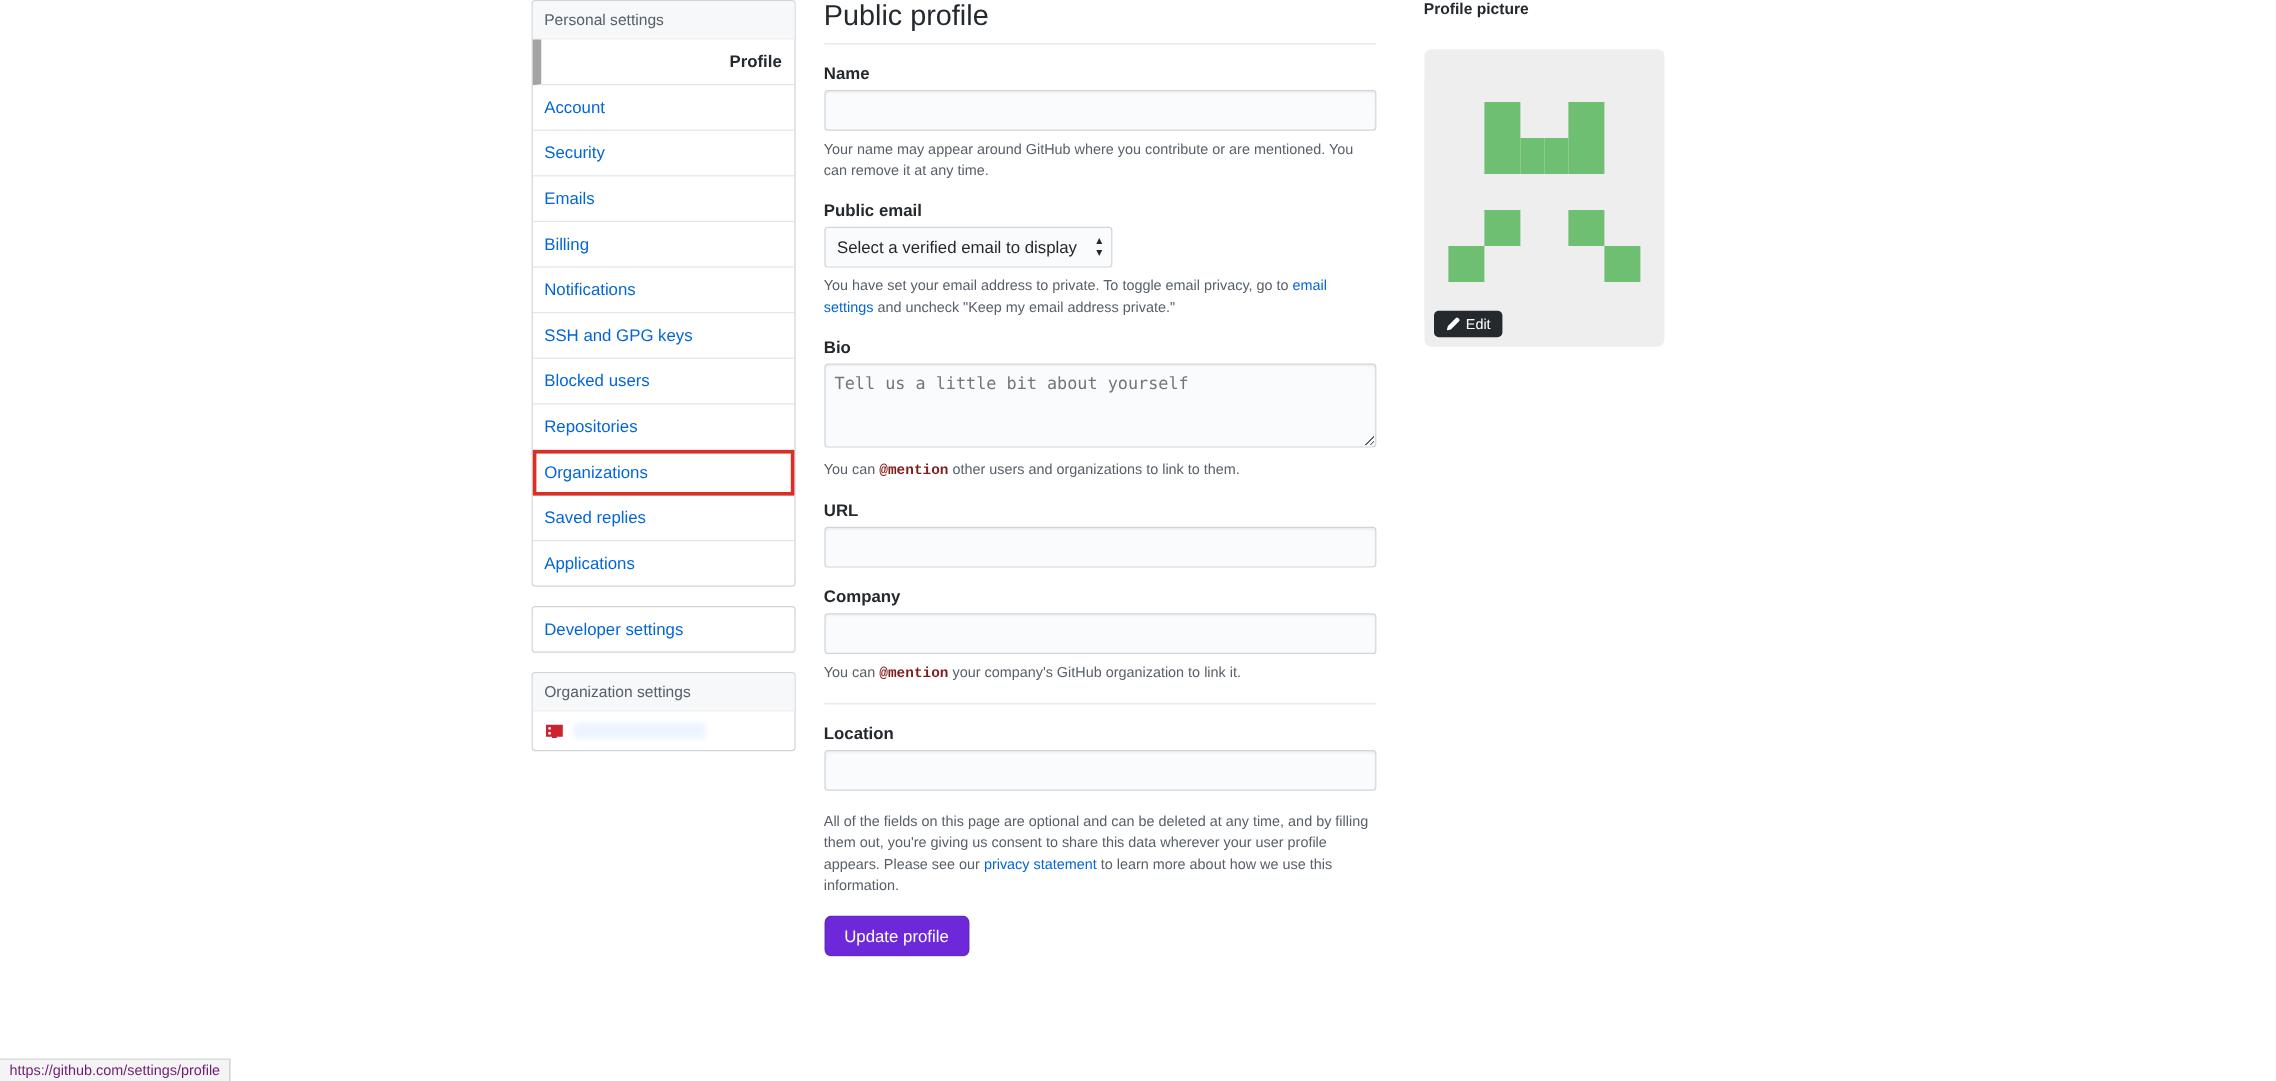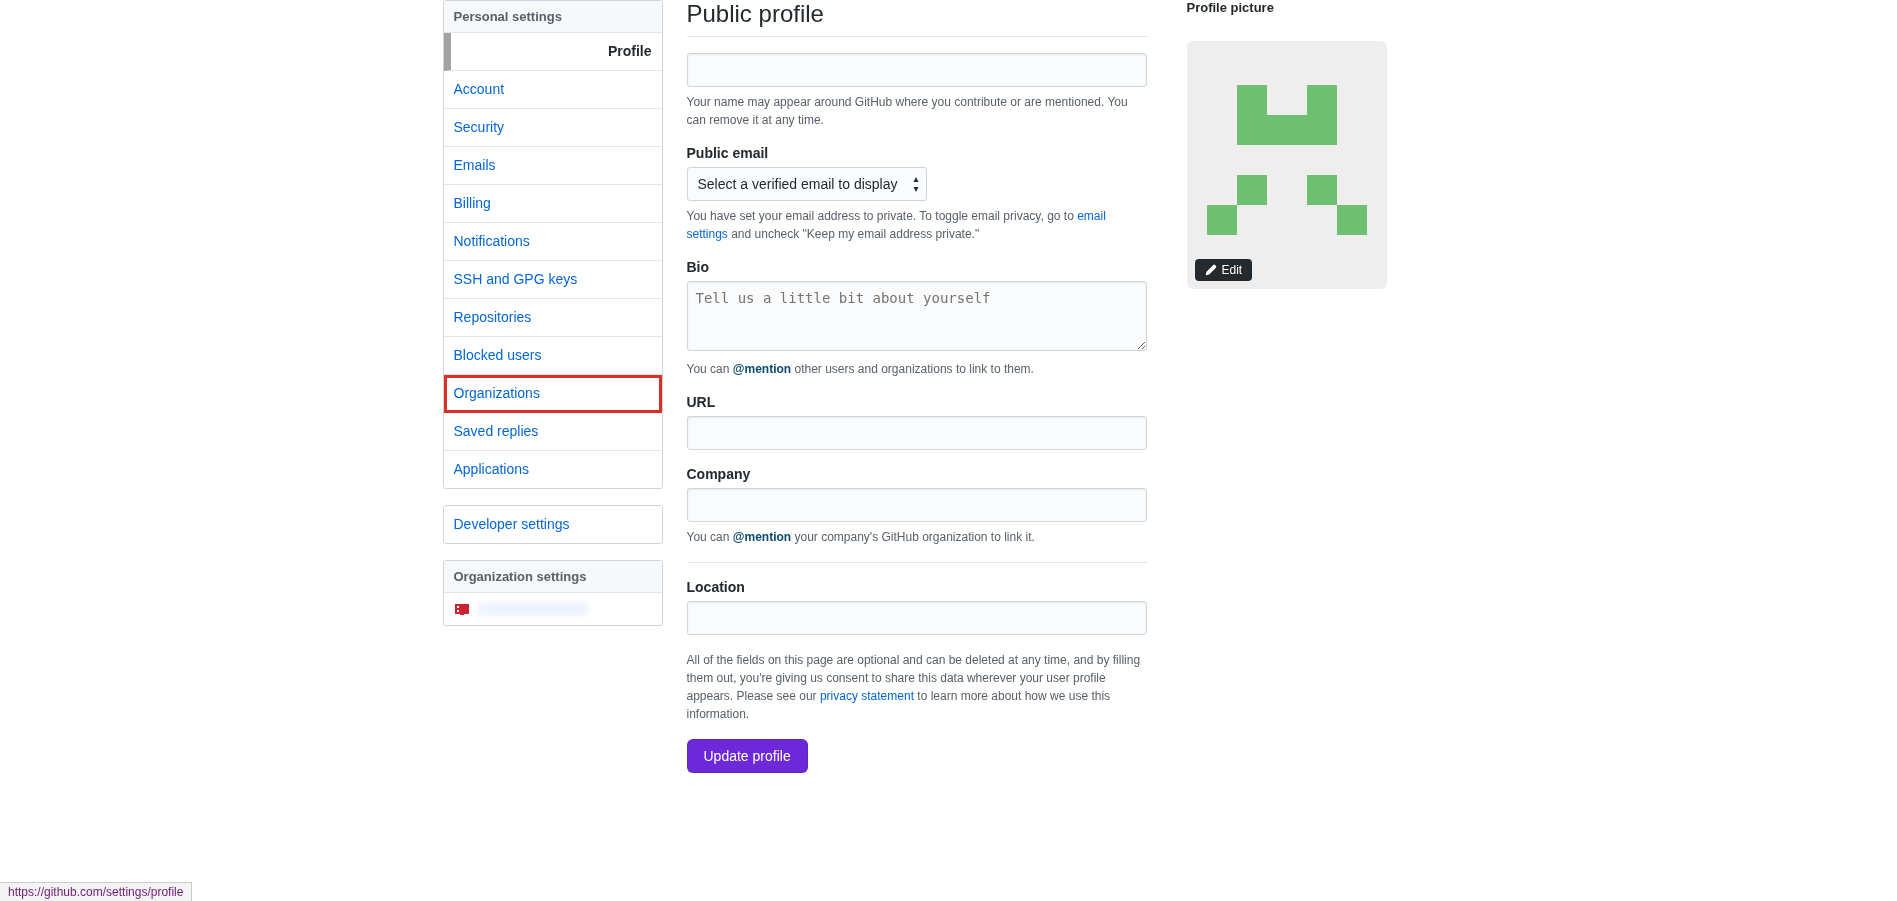--- a/index.html
+++ b/index.html
@@ -1,20 +1,20 @@
 <!DOCTYPE html>
 <html><head>
 <meta charset="utf-8">
 <style>
 * { box-sizing: border-box; margin: 0; padding: 0; }
 body { font-family: -apple-system, BlinkMacSystemFont, "Segoe UI", Helvetica, Arial, sans-serif; color: #24292e; font-size: 14px; background: #fff; }
 .container { display: flex; max-width: 1012px; margin: 0 auto; padding-top: 0; }
 .sidebar { width: 220px; flex-shrink: 0; margin-right: 24px; }
 .menu { border: 1px solid #d1d5da; border-radius: 3px; margin-bottom: 16px; }
-.menu-header { padding: 8px 10px; font-size: 13px; font-weight: 700; color: #586069; background: #f6f8fa; border-bottom: 1px solid #e1e4e8; border-top-left-radius: 3px; border-top-right-radius: 3px; }
+.menu-header { padding: 8px 10px; font-size: 13px; font-weight: 400; color: #586069; background: #f6f8fa; border-bottom: 1px solid #e1e4e8; border-top-left-radius: 3px; border-top-right-radius: 3px; }
 .menu-item { display: block; padding: 8px 10px; border-bottom: 1px solid #e1e4e8; color: #0366d6; text-decoration: none; cursor: pointer; font-size: 14px; line-height: 1.5; }
 .menu-item:last-child { border-bottom: none; }
 .menu-item.active { color: #24292e; font-weight: 600; border-left: 7px solid #a3a3a3; padding-left: 7px; cursor: default; text-align: right; }
 .menu-item.highlight { outline: 3px solid #d93025; outline-offset: -3px; }
 .menu-simple { border: 1px solid #d1d5da; border-radius: 3px; margin-bottom: 16px; }
 .menu-simple .menu-item { border-bottom: none; }
 .org-list { padding: 8px 10px; display: flex; align-items: center; }
 .org-icon { width: 16px; height: 16px; margin-right: 8px; fill: #cb2431; }
 .org-name { display: inline-block; width: 110px; height: 14px; background: #e8f0ff; filter: blur(2px); border-radius: 2px; opacity: 0.7; }
 .main { flex: 1; display: flex; }
@@ -23,21 +23,21 @@
 h1.page-title { font-size: 24px; font-weight: 400; padding-bottom: 8px; border-bottom: 1px solid #e1e4e8; margin-bottom: 16px; }
 .form-group { margin-bottom: 16px; }
 .form-group label, .form-group .lbl { display: block; font-weight: 600; margin-bottom: 6px; color: #24292e; }
 .form-control { width: 100%; padding: 6px 8px; font-size: 14px; line-height: 20px; color: #0369a1; background: #fafbfc; border: 1px solid #d1d5da; border-radius: 3px; box-shadow: inset 0 1px 2px rgba(27,31,35,0.075); }
 textarea.form-control { min-height: 70px; resize: vertical; }
 .select-wrap { position: relative; display: inline-block; }
 .select-wrap select { appearance: none; -webkit-appearance: none; padding: 6px 28px 6px 10px; font-size: 14px; line-height: 20px; background: #fafbfc; border: 1px solid #d1d5da; border-radius: 3px; color: #24292e; cursor: pointer; }
 .select-caret { position: absolute; right: 8px; top: 50%; transform: translateY(-50%); pointer-events: none; font-size: 10px; color: #24292e; line-height: 1; }
 .note { font-size: 12px; color: #586069; margin-top: 6px; line-height: 1.5; }
 .note a, .link { color: #0366d6; text-decoration: none; cursor: pointer; }
-.mention { font-weight: 600; color: #0c4a6e; }
+.mention { font-weight: 600; color: #7f1d1d; font-family: Liberation Mono, monospace; }
 .divider { border: 0; border-top: 1px solid #e1e4e8; margin: 8px 0 16px; }
 .btn-primary { background: #6d28d9; color: #fff; border: 1px solid rgba(27,31,35,0.15); border-radius: 6px; padding: 6px 16px; font-size: 14px; font-weight: 500; cursor: pointer; line-height: 20px; box-shadow: 0 1px 0 rgba(27,31,35,0.1); }
 .picture-col h3 { font-size: 13px; font-weight: 600; margin-bottom: 26px; }
 .avatar-wrap { position: relative; width: 200px; height: 248px; background: #eeeeee; border-radius: 6px; overflow: hidden; }
 .avatar-svg { width: 100%; height: 100%; display: block; }
 .edit-btn { position: absolute; left: 8px; bottom: 8px; background: #24292e; color: #fff; border: none; border-radius: 4px; padding: 4px 10px; font-size: 12px; font-weight: 500; cursor: pointer; display: flex; align-items: center; gap: 5px; }
 .edit-btn svg { width: 12px; height: 12px; fill: #fff; }
 .status-bar { position: fixed; left: 0; bottom: 0; font-size: 12px; color: #701a75; background: #f4f4f4; border: 1px solid #ccc; border-left: none; border-bottom: none; padding: 2px 8px; }
 </style>
 </head>
@@ -47,22 +47,22 @@
   <div class="sidebar">
     <div class="menu">
       <div class="menu-header">Personal settings</div>
       <a class="menu-item active">Profile</a>
       <a class="menu-item">Account</a>
       <a class="menu-item">Security</a>
       <a class="menu-item">Emails</a>
       <a class="menu-item">Billing</a>
       <a class="menu-item">Notifications</a>
       <a class="menu-item">SSH and GPG keys</a>
+      <a class="menu-item">Blocked users</a>
       <a class="menu-item">Repositories</a>
-      <a class="menu-item">Blocked users</a>
       <a class="menu-item highlight">Organizations</a>
       <a class="menu-item">Saved replies</a>
       <a class="menu-item">Applications</a>
     </div>
 
     <div class="menu-simple">
       <a class="menu-item">Developer settings</a>
     </div>
 
     <div class="menu">
@@ -74,20 +74,21 @@
         <span class="org-name"></span>
       </div>
     </div>
   </div>
 
   <div class="main">
     <div class="form-col">
       <h1 class="page-title">Public profile</h1>
 
       <div class="form-group">
+        <label class="lbl">Name</label>
         <input type="text" class="form-control" style="">
         <p class="note">Your name may appear around GitHub where you contribute or are mentioned. You can remove it at any time.</p>
       </div>
 
       <div class="form-group">
         <label class="lbl">Public email</label>
         <div class="select-wrap">
           <select>
             <option>Select a verified email to display</option>
           </select>

